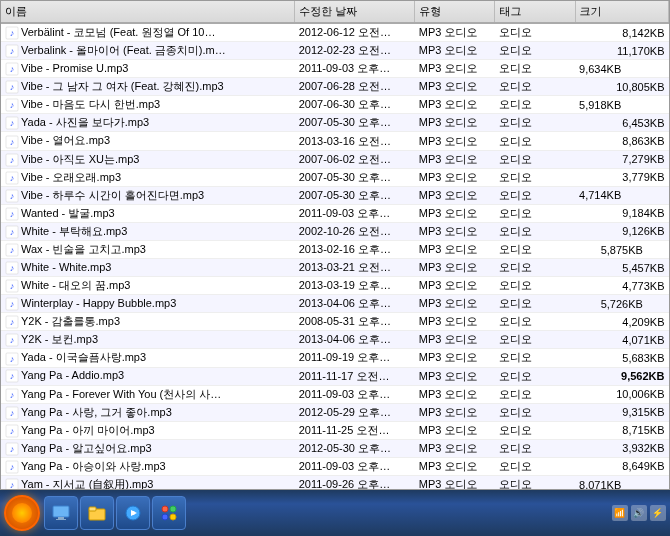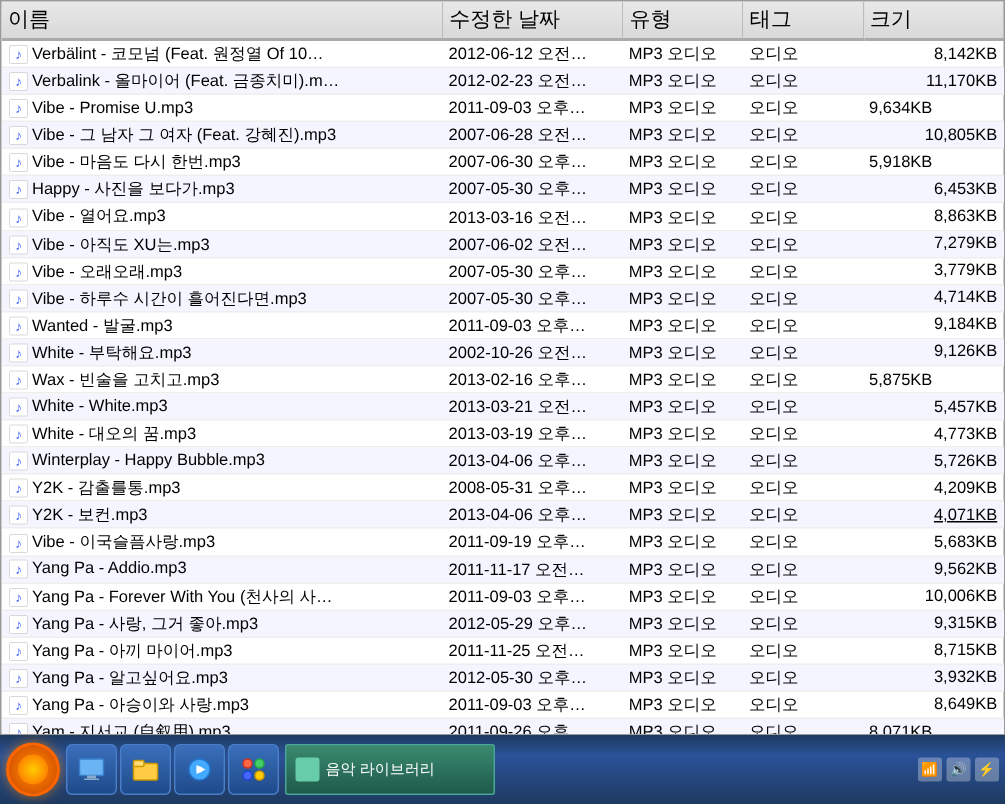--- a/index.html
+++ b/index.html
@@ -50,21 +50,21 @@
       top: 0;
       z-index: 10;
     }
 
     thead th {
       border-right: 1px solid #bbb;
       border-bottom: 2px solid #aaa;
       padding: 3px 4px;
       text-align: left;
       font-weight: normal;
-      font-size: 14px;
+      font-size: 11px;
       color: #000;
       white-space: nowrap;
       overflow: hidden;
     }
 
     tbody tr {
       height: 18px;
     }
 
     tbody tr:nth-child(even) {
@@ -277,21 +277,21 @@
     </svg></span><span>Vibe - 마음도 다시 한번.mp3</span></td>
               <td class="col-date">2007-06-30 오후…</td>
               <td class="col-type">MP3 오디오</td>
               <td class="col-tag">오디오</td>
               <td class="col-size" style="text-align: left;">5,918KB</td>
             </tr>
             <tr>
               <td class="col-name"><span style="display: inline-block; width: 14px; height: 14px; vertical-align: middle; margin-right: 2px;"><svg width="14" height="14" viewBox="0 0 14 14">
       <rect x="1" y="1" width="12" height="12" rx="1" fill="#ffffff" stroke="#cccccc" stroke-width="0.5"></rect>
       <text x="7" y="10" text-anchor="middle" font-size="9" fill="#4466ff">♪</text>
-    </svg></span><span>Happy - 사진을 보다가.mp3</span></td>
+    </svg></span><span>Yada - 사진을 보다가.mp3</span></td>
               <td class="col-date">2007-05-30 오후…</td>
               <td class="col-type">MP3 오디오</td>
               <td class="col-tag">오디오</td>
               <td class="col-size" style="text-align: right;">6,453KB</td>
             </tr>
             <tr>
               <td class="col-name"><span style="display: inline-block; width: 14px; height: 14px; vertical-align: middle; margin-right: 2px;"><svg width="14" height="14" viewBox="0 0 14 14">
       <rect x="1" y="1" width="12" height="12" rx="1" fill="#ffffff" stroke="#cccccc" stroke-width="0.5"></rect>
       <text x="7" y="10" text-anchor="middle" font-size="9" fill="#4466ff">♪</text>
     </svg></span><span>Vibe - 열어요.mp3</span></td>
@@ -321,21 +321,21 @@
               <td class="col-size" style="text-align: right;">3,779KB</td>
             </tr>
             <tr>
               <td class="col-name"><span style="display: inline-block; width: 14px; height: 14px; vertical-align: middle; margin-right: 2px;"><svg width="14" height="14" viewBox="0 0 14 14">
       <rect x="1" y="1" width="12" height="12" rx="1" fill="#ffffff" stroke="#cccccc" stroke-width="0.5"></rect>
       <text x="7" y="10" text-anchor="middle" font-size="9" fill="#4466ff">♪</text>
     </svg></span><span>Vibe - 하루수 시간이 흘어진다면.mp3</span></td>
               <td class="col-date">2007-05-30 오후…</td>
               <td class="col-type">MP3 오디오</td>
               <td class="col-tag">오디오</td>
-              <td class="col-size" style="text-align: right;">4,714KB</td>
+              <td class="col-size" style="">4,714KB</td>
             </tr>
             <tr>
               <td class="col-name"><span style="display: inline-block; width: 14px; height: 14px; vertical-align: middle; margin-right: 2px;"><svg width="14" height="14" viewBox="0 0 14 14">
       <rect x="1" y="1" width="12" height="12" rx="1" fill="#ffffff" stroke="#cccccc" stroke-width="0.5"></rect>
       <text x="7" y="10" text-anchor="middle" font-size="9" fill="#4466ff">♪</text>
     </svg></span><span>Wanted - 발굴.mp3</span></td>
               <td class="col-date">2011-09-03 오후…</td>
               <td class="col-type">MP3 오디오</td>
               <td class="col-tag">오디오</td>
               <td class="col-size" style="text-align: right;">9,184KB</td>
@@ -351,21 +351,21 @@
               <td class="col-size" style="text-align: right;">9,126KB</td>
             </tr>
             <tr>
               <td class="col-name"><span style="display: inline-block; width: 14px; height: 14px; vertical-align: middle; margin-right: 2px;"><svg width="14" height="14" viewBox="0 0 14 14">
       <rect x="1" y="1" width="12" height="12" rx="1" fill="#ffffff" stroke="#cccccc" stroke-width="0.5"></rect>
       <text x="7" y="10" text-anchor="middle" font-size="9" fill="#4466ff">♪</text>
     </svg></span><span>Wax - 빈술을 고치고.mp3</span></td>
               <td class="col-date">2013-02-16 오후…</td>
               <td class="col-type">MP3 오디오</td>
               <td class="col-tag">오디오</td>
-              <td class="col-size" style="text-align: left;">5,875KB</td>
+              <td class="col-size" style="text-align: center;">5,875KB</td>
             </tr>
             <tr>
               <td class="col-name"><span style="display: inline-block; width: 14px; height: 14px; vertical-align: middle; margin-right: 2px;"><svg width="14" height="14" viewBox="0 0 14 14">
       <rect x="1" y="1" width="12" height="12" rx="1" fill="#ffffff" stroke="#cccccc" stroke-width="0.5"></rect>
       <text x="7" y="10" text-anchor="middle" font-size="9" fill="#4466ff">♪</text>
     </svg></span><span>White - White.mp3</span></td>
               <td class="col-date">2013-03-21 오전…</td>
               <td class="col-type">MP3 오디오</td>
               <td class="col-tag">오디오</td>
               <td class="col-size" style="text-align: right;">5,457KB</td>
@@ -381,61 +381,61 @@
               <td class="col-size" style="text-align: right;">4,773KB</td>
             </tr>
             <tr>
               <td class="col-name"><span style="display: inline-block; width: 14px; height: 14px; vertical-align: middle; margin-right: 2px;"><svg width="14" height="14" viewBox="0 0 14 14">
       <rect x="1" y="1" width="12" height="12" rx="1" fill="#ffffff" stroke="#cccccc" stroke-width="0.5"></rect>
       <text x="7" y="10" text-anchor="middle" font-size="9" fill="#4466ff">♪</text>
     </svg></span><span>Winterplay - Happy Bubble.mp3</span></td>
               <td class="col-date">2013-04-06 오후…</td>
               <td class="col-type">MP3 오디오</td>
               <td class="col-tag">오디오</td>
-              <td class="col-size" style="text-align: right;">5,726KB</td>
+              <td class="col-size" style="text-align: center;">5,726KB</td>
             </tr>
             <tr>
               <td class="col-name"><span style="display: inline-block; width: 14px; height: 14px; vertical-align: middle; margin-right: 2px;"><svg width="14" height="14" viewBox="0 0 14 14">
       <rect x="1" y="1" width="12" height="12" rx="1" fill="#ffffff" stroke="#cccccc" stroke-width="0.5"></rect>
       <text x="7" y="10" text-anchor="middle" font-size="9" fill="#4466ff">♪</text>
     </svg></span><span>Y2K - 감출를통.mp3</span></td>
               <td class="col-date">2008-05-31 오후…</td>
               <td class="col-type">MP3 오디오</td>
               <td class="col-tag">오디오</td>
               <td class="col-size" style="text-align: right;">4,209KB</td>
             </tr>
             <tr>
               <td class="col-name"><span style="display: inline-block; width: 14px; height: 14px; vertical-align: middle; margin-right: 2px;"><svg width="14" height="14" viewBox="0 0 14 14">
       <rect x="1" y="1" width="12" height="12" rx="1" fill="#ffffff" stroke="#cccccc" stroke-width="0.5"></rect>
       <text x="7" y="10" text-anchor="middle" font-size="9" fill="#4466ff">♪</text>
     </svg></span><span>Y2K - 보컨.mp3</span></td>
               <td class="col-date">2013-04-06 오후…</td>
               <td class="col-type">MP3 오디오</td>
               <td class="col-tag">오디오</td>
-              <td class="col-size" style="text-align: right; text-decoration: underline;">4,071KB</td>
-            </tr>
-            <tr>
-              <td class="col-name"><span style="display: inline-block; width: 14px; height: 14px; vertical-align: middle; margin-right: 2px;"><svg width="14" height="14" viewBox="0 0 14 14">
-      <rect x="1" y="1" width="12" height="12" rx="1" fill="#ffffff" stroke="#cccccc" stroke-width="0.5"></rect>
-      <text x="7" y="10" text-anchor="middle" font-size="9" fill="#4466ff">♪</text>
-    </svg></span><span>Vibe - 이국슬픔사랑.mp3</span></td>
+              <td class="col-size" style="text-align: right;">4,071KB</td>
+            </tr>
+            <tr>
+              <td class="col-name"><span style="display: inline-block; width: 14px; height: 14px; vertical-align: middle; margin-right: 2px;"><svg width="14" height="14" viewBox="0 0 14 14">
+      <rect x="1" y="1" width="12" height="12" rx="1" fill="#ffffff" stroke="#cccccc" stroke-width="0.5"></rect>
+      <text x="7" y="10" text-anchor="middle" font-size="9" fill="#4466ff">♪</text>
+    </svg></span><span>Yada - 이국슬픔사랑.mp3</span></td>
               <td class="col-date">2011-09-19 오후…</td>
               <td class="col-type">MP3 오디오</td>
               <td class="col-tag">오디오</td>
               <td class="col-size" style="text-align: right;">5,683KB</td>
             </tr>
             <tr>
               <td class="col-name"><span style="display: inline-block; width: 14px; height: 14px; vertical-align: middle; margin-right: 2px;"><svg width="14" height="14" viewBox="0 0 14 14">
       <rect x="1" y="1" width="12" height="12" rx="1" fill="#ffffff" stroke="#cccccc" stroke-width="0.5"></rect>
       <text x="7" y="10" text-anchor="middle" font-size="9" fill="#4466ff">♪</text>
     </svg></span><span>Yang Pa - Addio.mp3</span></td>
               <td class="col-date">2011-11-17 오전…</td>
               <td class="col-type">MP3 오디오</td>
               <td class="col-tag">오디오</td>
-              <td class="col-size" style="text-align: right;">9,562KB</td>
+              <td class="col-size" style="text-align: right; font-weight: bold;">9,562KB</td>
             </tr>
             <tr>
               <td class="col-name"><span style="display: inline-block; width: 14px; height: 14px; vertical-align: middle; margin-right: 2px;"><svg width="14" height="14" viewBox="0 0 14 14">
       <rect x="1" y="1" width="12" height="12" rx="1" fill="#ffffff" stroke="#cccccc" stroke-width="0.5"></rect>
       <text x="7" y="10" text-anchor="middle" font-size="9" fill="#4466ff">♪</text>
     </svg></span><span>Yang Pa - Forever With You (천사의 사…</span></td>
               <td class="col-date">2011-09-03 오후…</td>
               <td class="col-type">MP3 오디오</td>
               <td class="col-tag">오디오</td>
               <td class="col-size" style="text-align: right;">10,006KB</td>
@@ -523,26 +523,20 @@
     </div>
     <div class="taskbar-btn">
       <svg width="18" height="18" viewBox="0 0 18 18">
         <circle cx="5" cy="5" r="3" fill="#ff6644" stroke="#cc3322" stroke-width="1"></circle>
         <circle cx="13" cy="5" r="3" fill="#44cc66" stroke="#22aa44" stroke-width="1"></circle>
         <circle cx="5" cy="13" r="3" fill="#4466ff" stroke="#2244cc" stroke-width="1"></circle>
         <circle cx="13" cy="13" r="3" fill="#ffcc00" stroke="#cc9900" stroke-width="1"></circle>
       </svg>
     </div>
   </div>
-  <div class="taskbar-apps">
-    <div class="taskbar-app-btn">
-      <div class="taskbar-app-icon"></div>
-      <span style="color:white;font-size:10px;">음악 라이브러리</span>
-    </div>
-  </div>
   <div class="taskbar-tray">
     <div class="tray-icons">
       <div class="tray-icon">📶</div>
       <div class="tray-icon">🔊</div>
       <div class="tray-icon">⚡</div>
     </div>
   </div>
 </div>
 
 </body></html>

